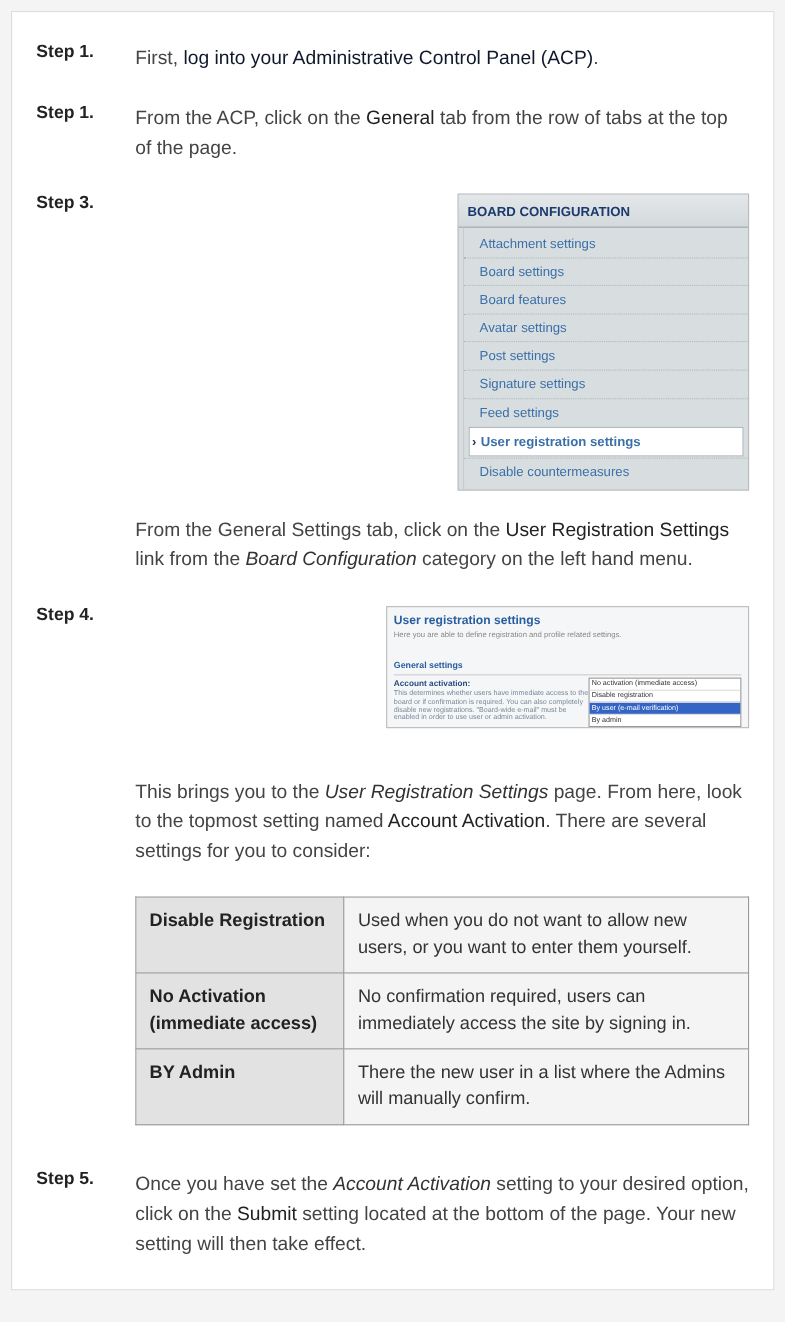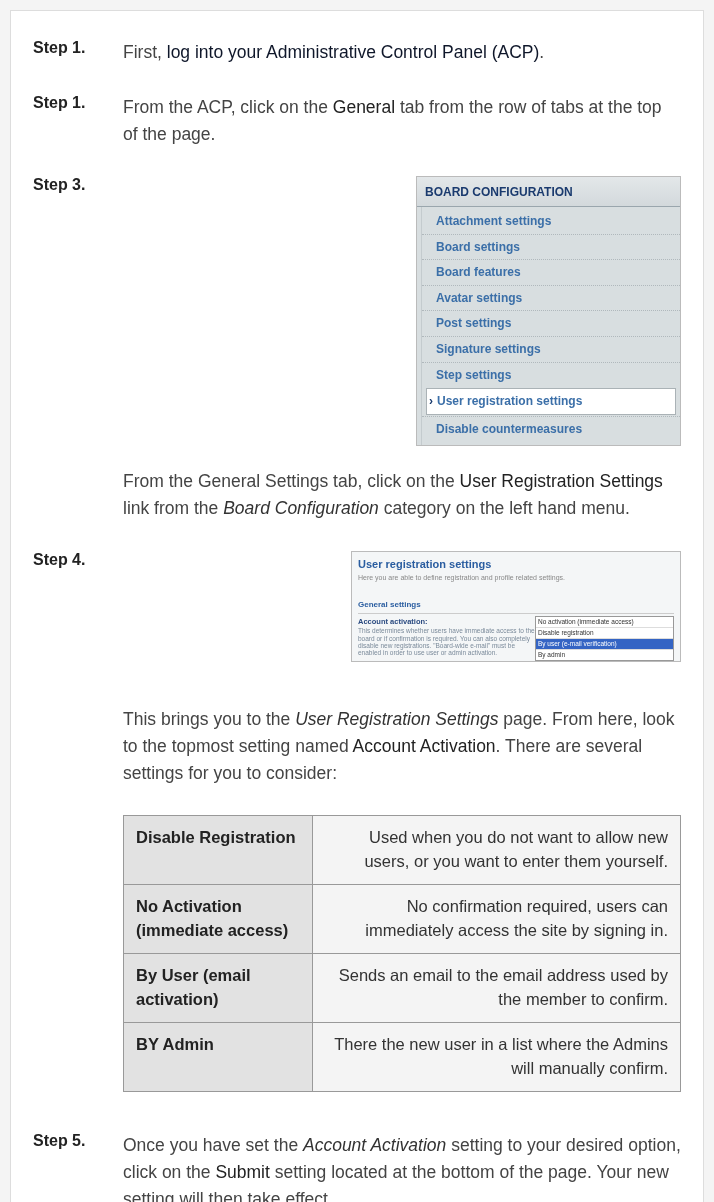--- a/index.html
+++ b/index.html
@@ -55,21 +55,20 @@
       padding: 6px 8px 4px;
       background: linear-gradient(#e3e7e9,#d3d9dc);
       border-bottom: 1px solid #9aa6ad;
     }
     .screenshot .menuitem {
       font-size: 12px;
       color: #3b6fa8;
       padding: 3px 14px;
       border-top: 1px dotted #b0b8bc;
       background: #d8dee0;
-      font-weight: bold;
     }
     .screenshot .menuitem:first-child { border-top:none; }
     .screenshot .menuitem.highlight {
       background:#fff;
       font-weight:700;
       border:1px solid #aab2b6;
       margin:1px 4px;
       padding:3px 10px;
       position:relative;
     }
@@ -121,21 +120,20 @@
     }
     table.opts td.k {
       background:#e2e2e2;
       font-weight:700;
       width:34%;
       color:#222;
     }
     table.opts td.v {
       background:#f4f4f4;
       color:#333;
-      text-align:right;
     }
   </style>
 </head>
 <body>
 
 <div class="doc">
 
   <div class="step">
     <div class="step-label">Step 1.</div>
     <div class="step-body">
@@ -155,21 +153,21 @@
     <div class="step-body">
       <div class="screenshot">
         <div class="hdr">BOARD CONFIGURATION</div>
         <div class="menu">
           <div class="menuitem">Attachment settings</div>
           <div class="menuitem">Board settings</div>
           <div class="menuitem">Board features</div>
           <div class="menuitem">Avatar settings</div>
           <div class="menuitem">Post settings</div>
           <div class="menuitem">Signature settings</div>
-          <div class="menuitem">Step settings</div>
+          <div class="menuitem">Feed settings</div>
           <div class="menuitem highlight">User registration settings</div>
           <div class="menuitem">Disable countermeasures</div>
         </div>
       </div>
       <div class="clear"></div>
       <p style="margin-top:8px">
         <span>From the General Settings tab, click on the </span><strong class="bold">User Registration Settings</strong><span> link from the </span><em class="italic">Board Configuration</em><span> category on the left hand menu.</span>
       </p>
     </div>
   </div>
@@ -202,24 +200,20 @@
         <tbody>
             <tr>
               <td class="k">Disable Registration</td>
               <td class="v">Used when you do not want to allow new users, or you want to enter them yourself.</td>
             </tr>
         <tr>
               <td class="k">No Activation (immediate access)</td>
               <td class="v">No confirmation required, users can immediately access the site by signing in.</td>
             </tr>
         <tr>
-              <td class="k">By User (email activation)</td>
-              <td class="v">Sends an email to the email address used by the member to confirm.</td>
-            </tr>
-        <tr>
               <td class="k">BY Admin</td>
               <td class="v">There the new user in a list where the Admins will manually confirm.</td>
             </tr>
       </tbody>
         </table>
     </div>
   </div>
 
   <div class="step" style="margin-top:40px;margin-bottom:0">
     <div class="step-label">Step 5.</div>

